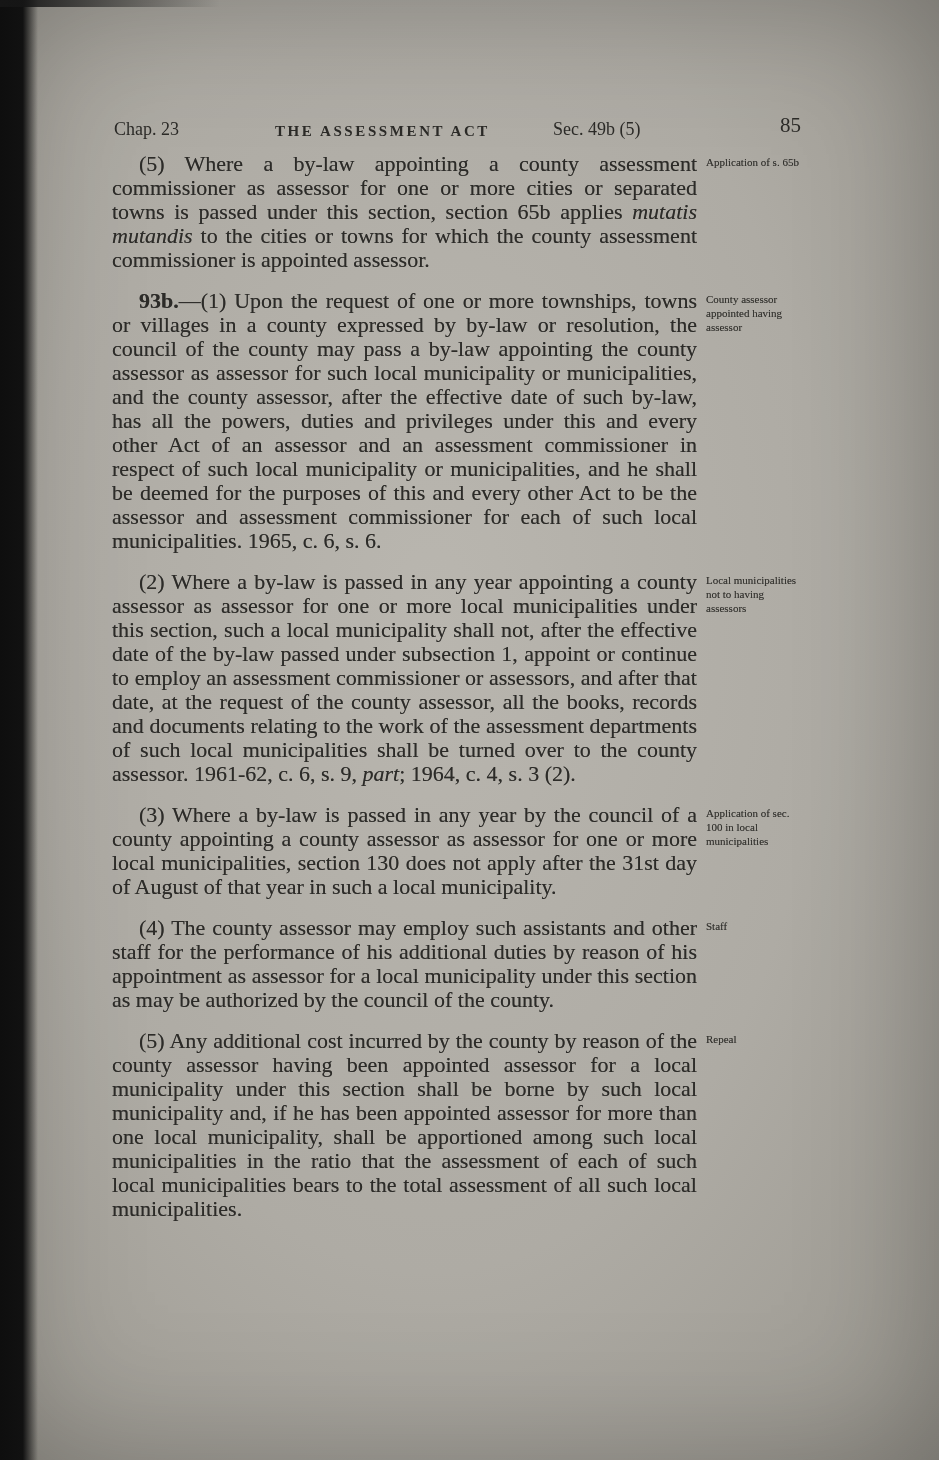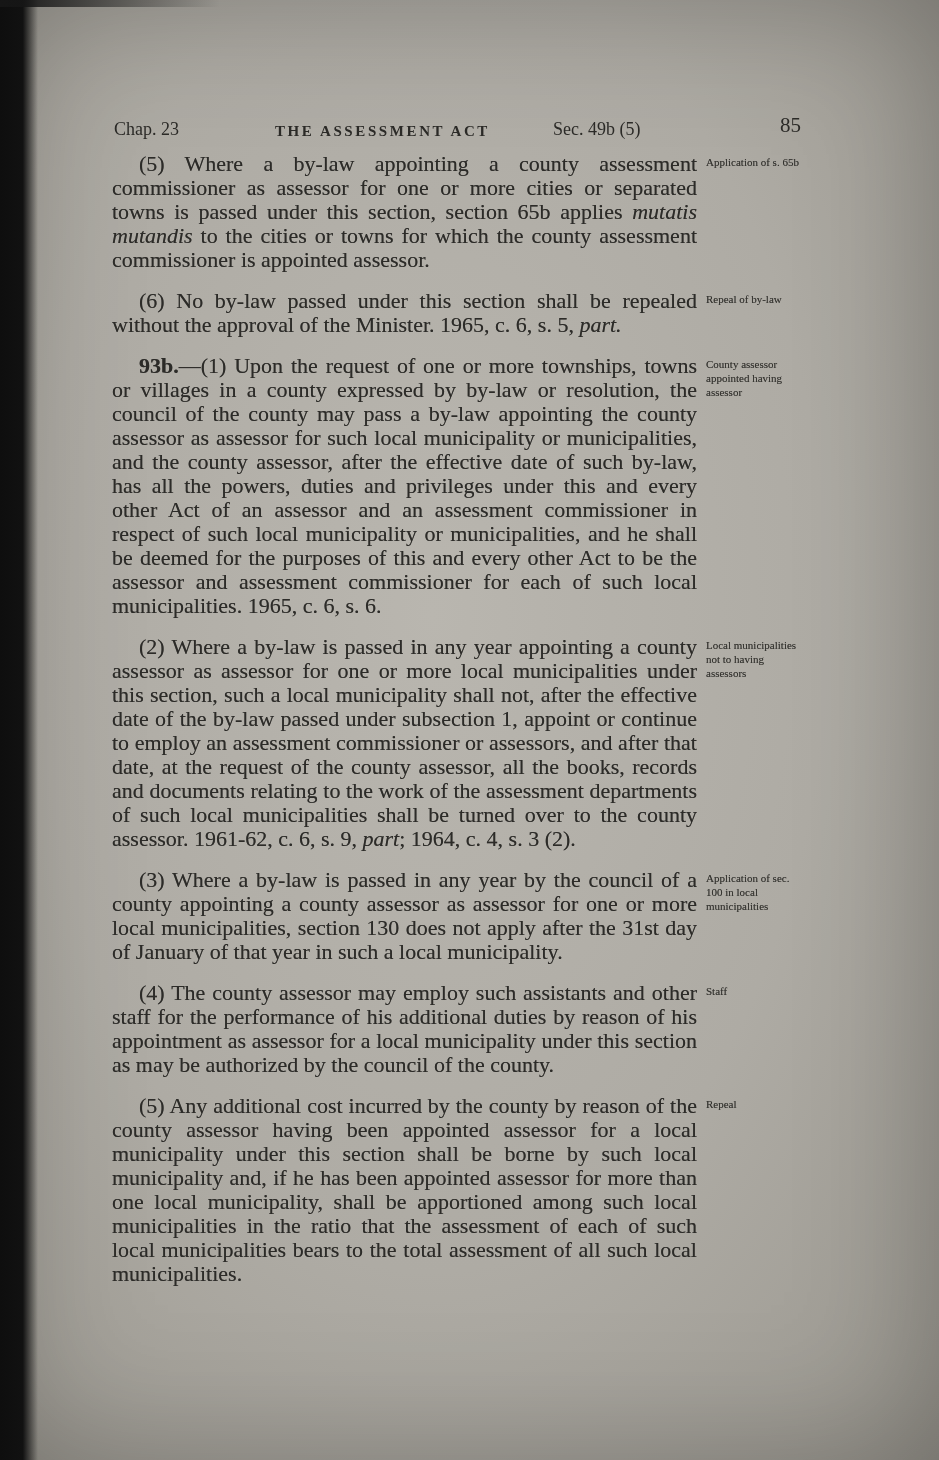--- a/index.html
+++ b/index.html
@@ -62,33 +62,29 @@
       <span class="hdr-sec">Sec. 49b (5)</span>
       <span class="hdr-page">85</span>
     </div>
 
     <div class="paragraph-list">
         <div class="para-row">
           <p class="para-text"><span class="run-normal">(5) Where a by-law appointing a county assessment commissioner as assessor for one or more cities or separated towns is passed under this section, section 65b applies </span><span class="run-italic">mutatis mutandis</span><span class="run-normal"> to the cities or towns for which the county assessment commissioner is appointed assessor.</span></p>
           <div class="margin-note">Application of s. 65b</div>
         </div>
         <div class="para-row">
-          <p class="para-text"><span class="run-normal">(6) No by-law passed under this section shall be repealed without the approval of the Minister.  1965, c. 6, s. 5, </span><span class="run-italic">part.</span></p>
-          <div class="margin-note">Repeal of by-law</div>
-        </div>
-        <div class="para-row">
           <p class="para-text"><span class="run-bold">93b.</span><span class="run-normal">—(1) Upon the request of one or more townships, towns or villages in a county expressed by by-law or resolution, the council of the county may pass a by-law appointing the county assessor as assessor for such local municipality or municipalities, and the county assessor, after the effective date of such by-law, has all the powers, duties and privileges under this and every other Act of an assessor and an assessment commissioner in respect of such local municipality or municipalities, and he shall be deemed for the purposes of this and every other Act to be the assessor and assessment commissioner for each of such local municipalities.  1965, c. 6, s. 6.</span></p>
           <div class="margin-note">County assessor appointed having assessor</div>
         </div>
         <div class="para-row">
           <p class="para-text"><span class="run-normal">(2) Where a by-law is passed in any year appointing a county assessor as assessor for one or more local municipalities under this section, such a local municipality shall not, after the effective date of the by-law passed under subsection 1, appoint or continue to employ an assessment commissioner or assessors, and after that date, at the request of the county assessor, all the books, records and documents relating to the work of the assessment departments of such local municipalities shall be turned over to the county assessor.  1961-62, c. 6, s. 9, </span><span class="run-italic">part</span><span class="run-normal">; 1964, c. 4, s. 3 (2).</span></p>
           <div class="margin-note">Local municipalities not to having assessors</div>
         </div>
         <div class="para-row">
-          <p class="para-text"><span class="run-normal">(3) Where a by-law is passed in any year by the council of a county appointing a county assessor as assessor for one or more local municipalities, section 130 does not apply after the 31st day of January of that year in such a local municipality.</span></p>
+          <p class="para-text"><span class="run-normal">(3) Where a by-law is passed in any year by the council of a county appointing a county assessor as assessor for one or more local municipalities, section 130 does not apply after the 31st day of August of that year in such a local municipality.</span></p>
           <div class="margin-note">Application of sec. 100 in local municipalities</div>
         </div>
         <div class="para-row">
           <p class="para-text"><span class="run-normal">(4) The county assessor may employ such assistants and other staff for the performance of his additional duties by reason of his appointment as assessor for a local municipality under this section as may be authorized by the council of the county.</span></p>
           <div class="margin-note">Staff</div>
         </div>
         <div class="para-row">
           <p class="para-text"><span class="run-normal">(5) Any additional cost incurred by the county by reason of the county assessor having been appointed assessor for a local municipality under this section shall be borne by such local municipality and, if he has been appointed assessor for more than one local municipality, shall be apportioned among such local municipalities in the ratio that the assessment of each of such local municipalities bears to the total assessment of all such local municipalities.</span></p>
           <div class="margin-note">Repeal</div>
         </div>

